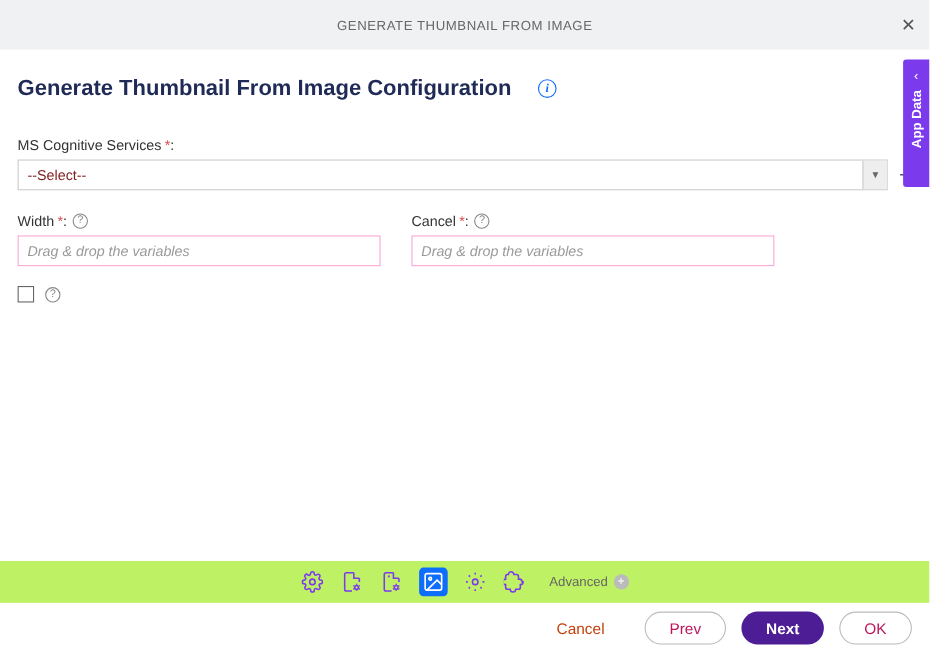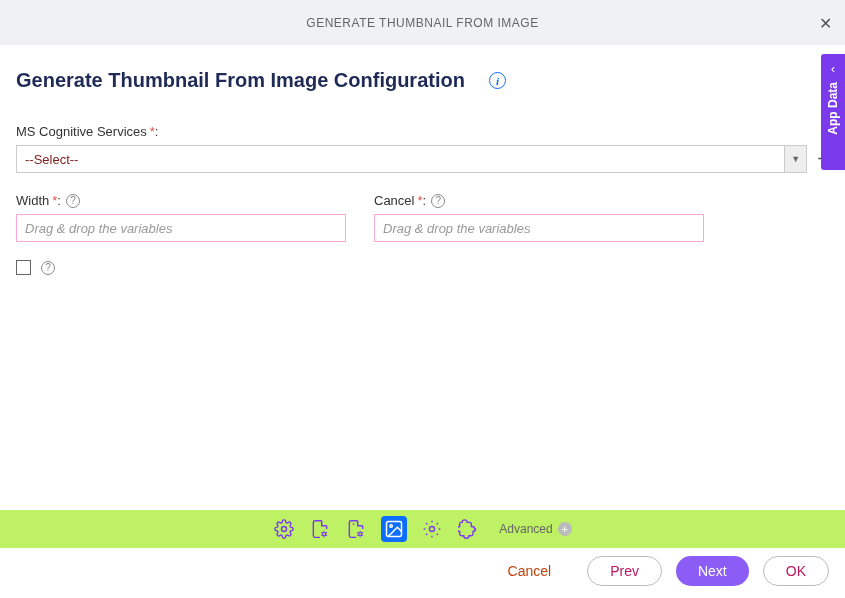--- a/index.html
+++ b/index.html
@@ -237,23 +237,23 @@
       display: flex;
       align-items: center;
       justify-content: center;
     }
     .btn-link { color: #c2410c; }
     .btn-outline {
       border: 1px solid #bbb;
       color: #be185d;
     }
     .btn-primary {
-      background: #8b5cf6;
+      background: #4c1d95;
       color: #fff;
-      font-weight: 400;
+      font-weight: 700;
     }
   </style>
 </head>
 <body>
 
 <div class="header-bar">
   <span>GENERATE THUMBNAIL FROM IMAGE</span>
   <span class="close-btn">✕</span>
 </div>
 

